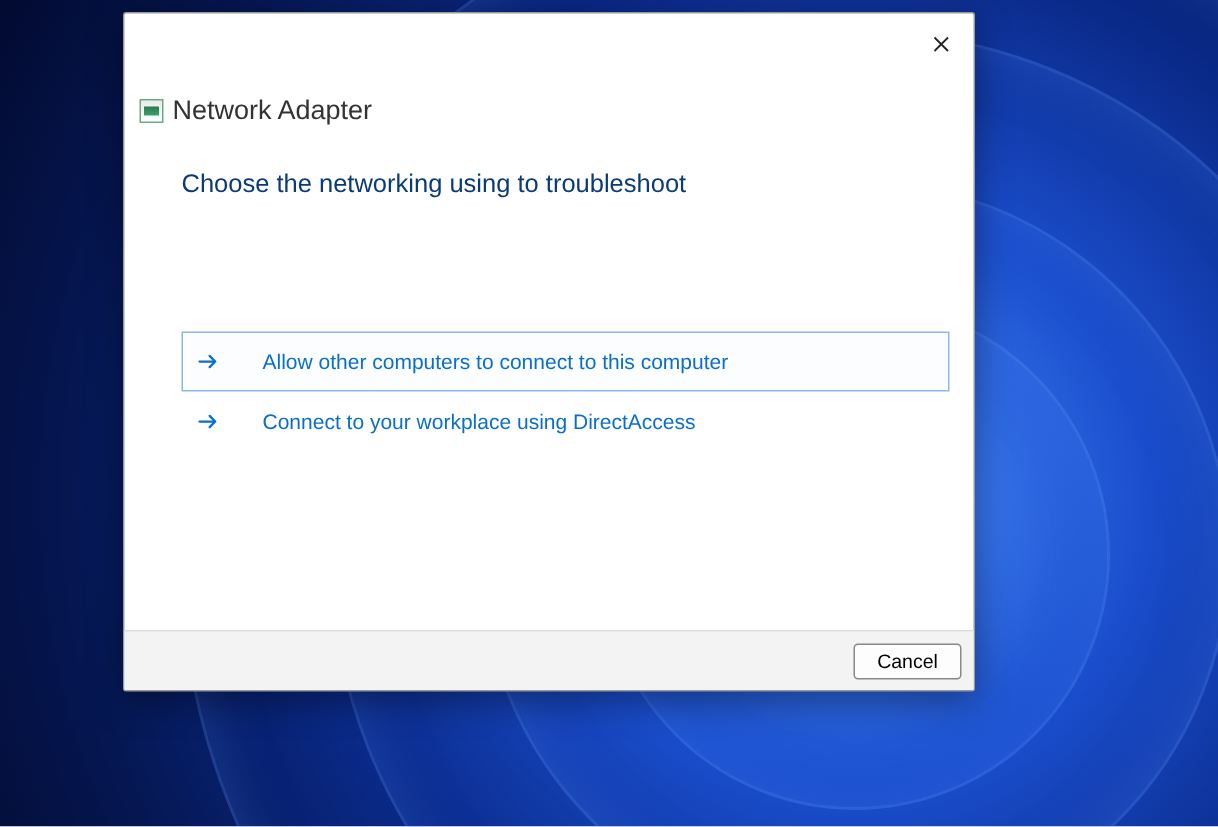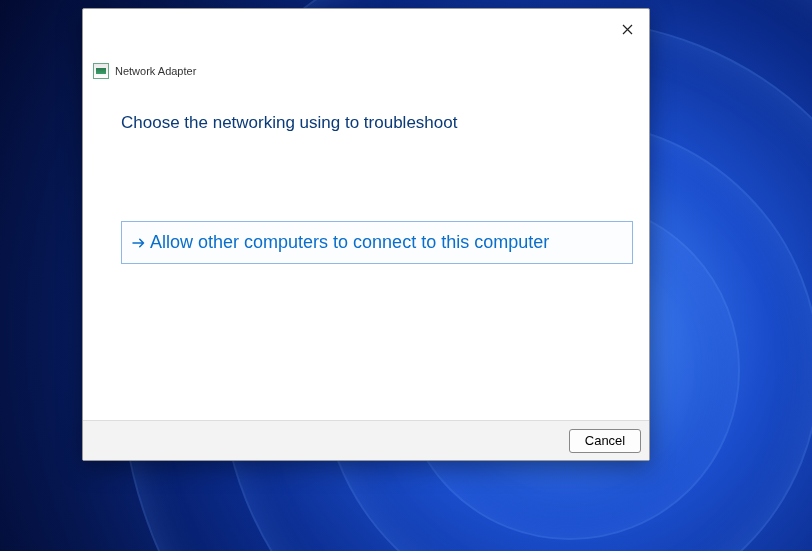--- a/index.html
+++ b/index.html
@@ -27,21 +27,21 @@
   }
   .close {
     position:absolute; right:6px; top:6px;
     width:32px; height:28px;
     display:flex; align-items:center; justify-content:center;
     cursor:pointer; font-size:14px; color:#222;
   }
   .header-inner {
     position:absolute; top:54px; left:10px;
     display:flex; align-items:center; gap:6px;
-    font-size:11px; color:#333;
+    font-size:18px; color:#333;
   }
   .app-icon {
     width:16px; height:16px;
     background:linear-gradient(#eaeaea,#fff);
     border:1px solid #6a8;
     display:flex;align-items:center;justify-content:center;
   }
   .app-icon-inner {
     width:10px; height:6px; background:linear-gradient(#2a7b4f,#3aa06a);
   }
@@ -50,24 +50,24 @@
     top:104px; left:38px;
     font-size:17px;
     color:#0a3a78;
   }
   .options {
     position:absolute;
     top:212px; left:38px;
     width:512px;
   }
   .opt {
-    display:flex; align-items:center; gap:2px;
+    display:flex; align-items:center; gap:27px;
     padding:10px 8px;
     color:#0a6ecb;
-    font-size:18px;
+    font-size:14px;
     cursor:pointer;
     border:1px solid transparent;
   }
   .opt.selected {
     border:1px solid #8fb7e8;
     background:#fbfdff;
   }
   .arrow {
     width:18px; height:18px; flex:0 0 18px;
     color:#0a6ecb;
@@ -118,20 +118,26 @@
 
     <div class="options">
 
       <div class="opt selected">
         <svg class="arrow" viewBox="0 0 24 24">
             <path d="M4 12 H18 M13 7 L18 12 L13 17" stroke="currentColor" stroke-width="2" fill="none" stroke-linecap="round" stroke-linejoin="round"></path>
           </svg>
         <span>Allow other computers to connect to this computer</span>
       </div>
 
+      <div class="opt">
+        <svg class="arrow" viewBox="0 0 24 24">
+            <path d="M4 12 H18 M13 7 L18 12 L13 17" stroke="currentColor" stroke-width="2" fill="none" stroke-linecap="round" stroke-linejoin="round"></path>
+          </svg>
+        <span>Connect to your workplace using DirectAccess</span>
+      </div>
 
     </div>
 
     <div class="footer">
       <button class="btn">Cancel</button>
     </div>
 
   </div>
 </div>
 

